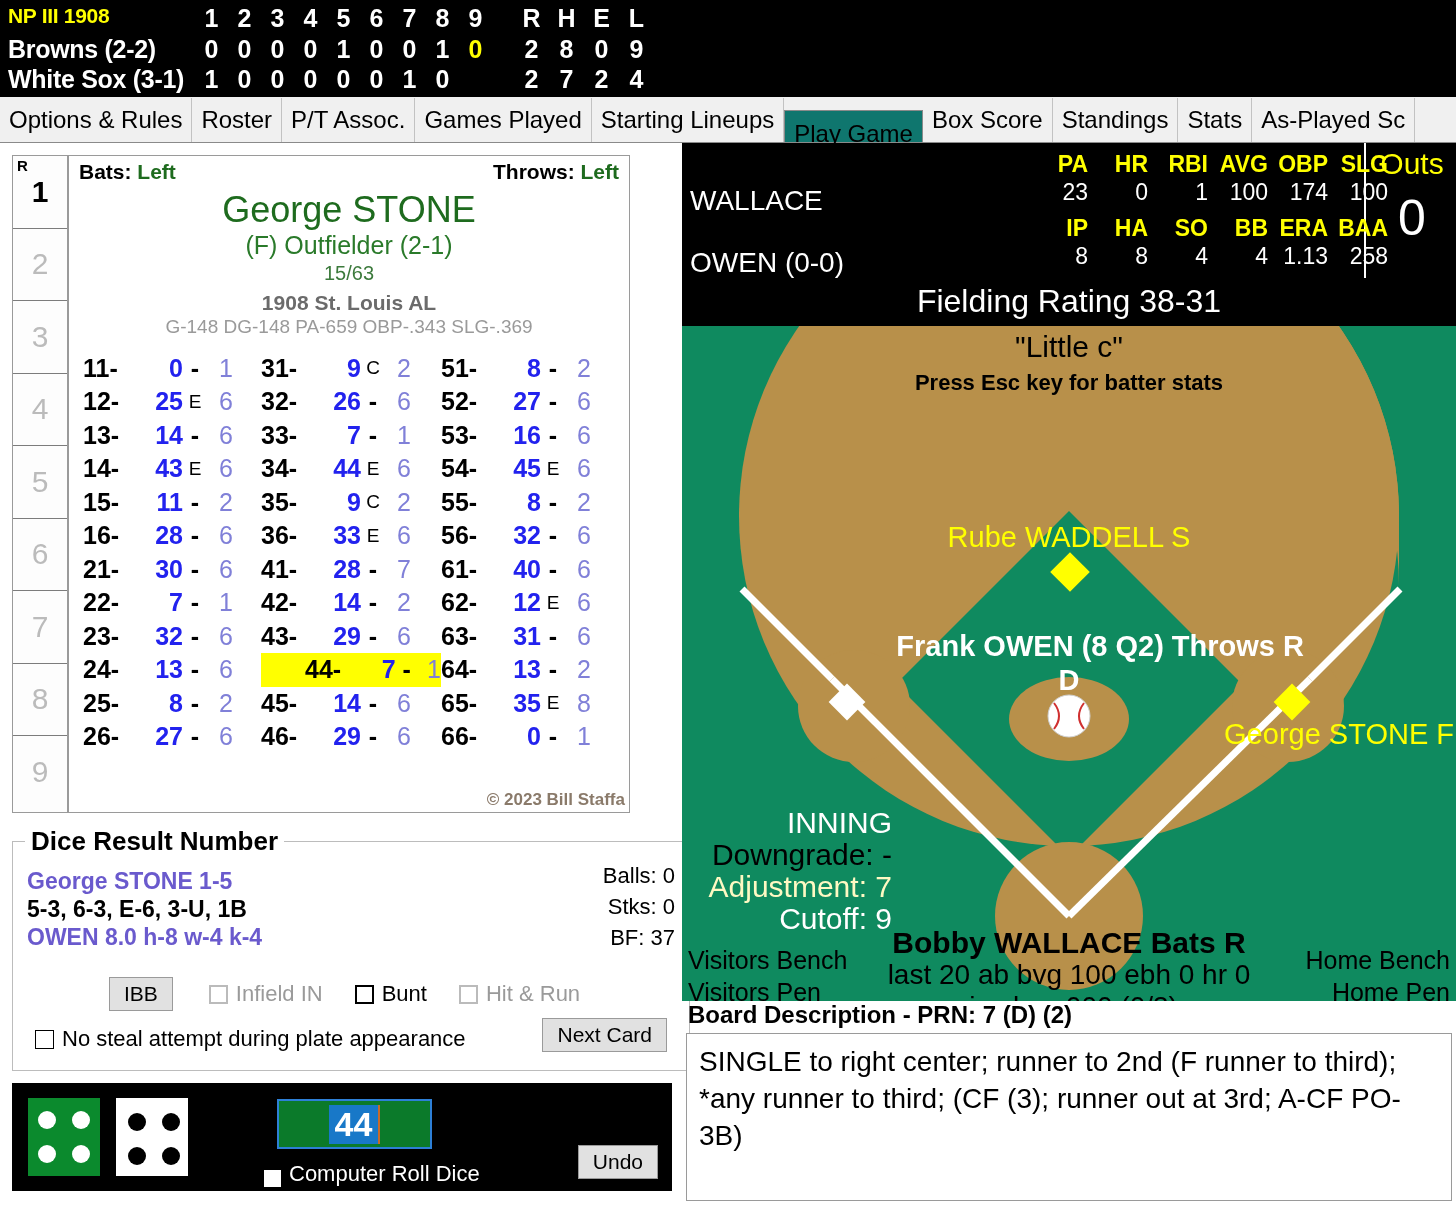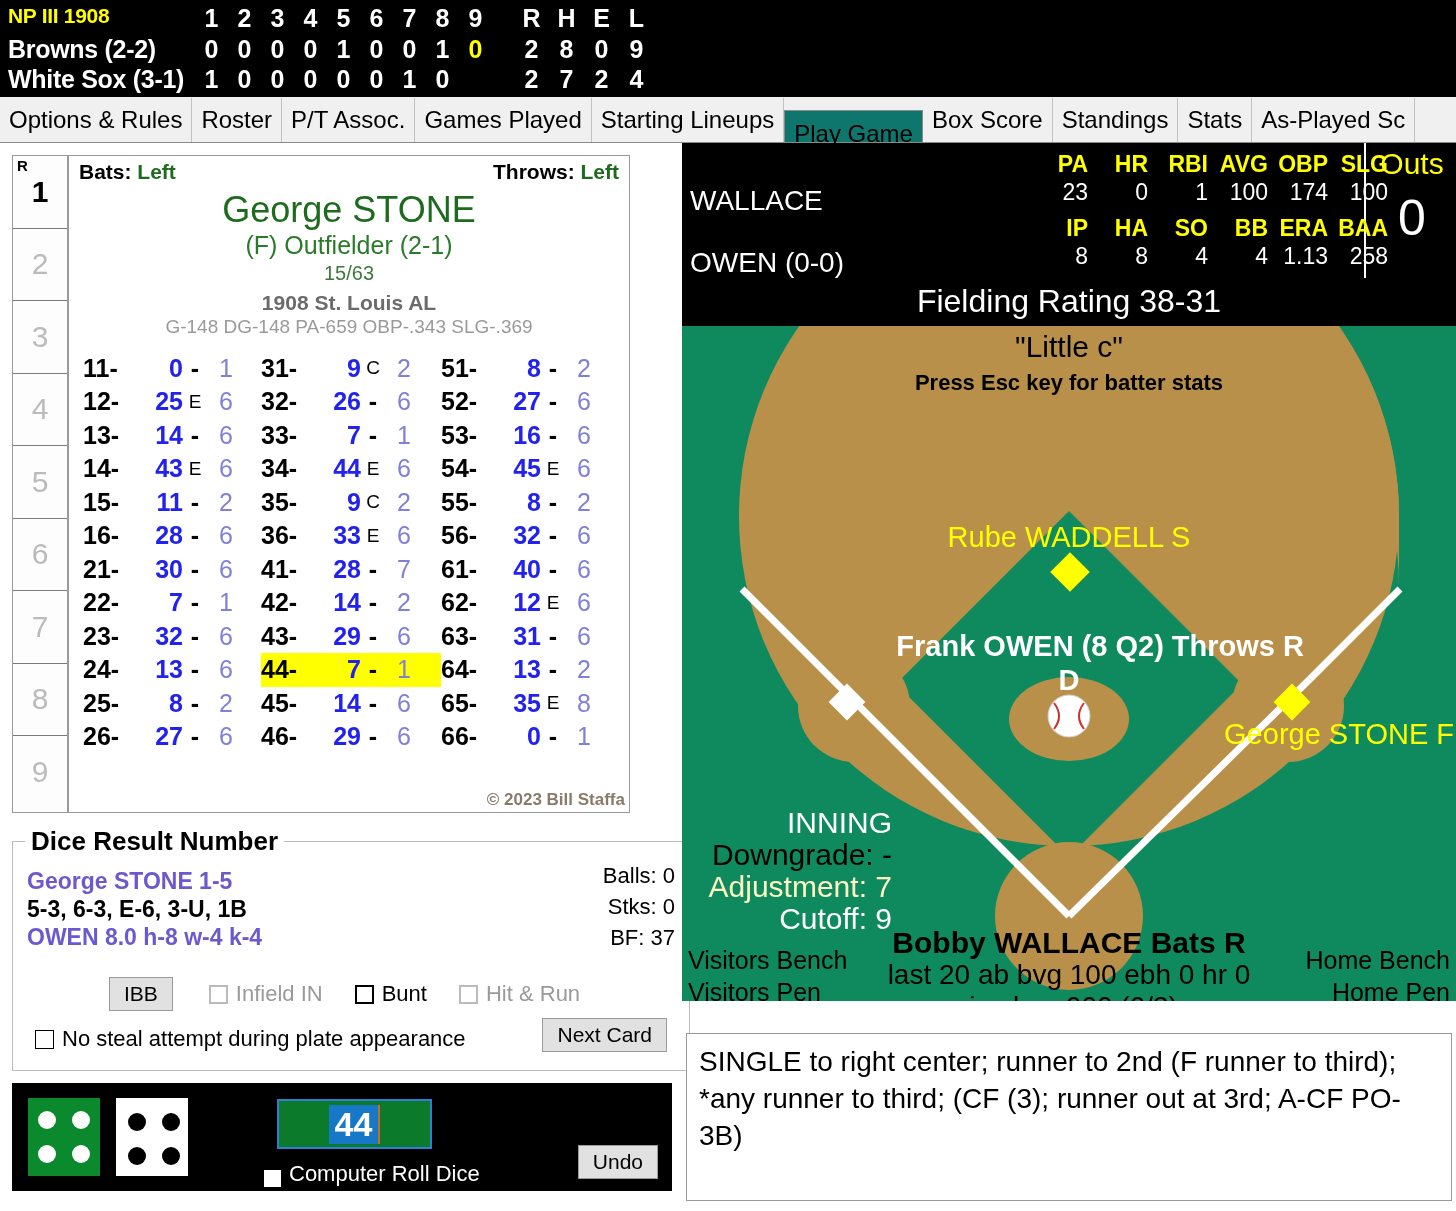--- a/index.html
+++ b/index.html
@@ -72,21 +72,21 @@
   #pname{ text-align:center; font-size:36px; color:#1e6b1e; margin-top:6px; line-height:1.02; }
   #ppos{ text-align:center; font-size:25px; color:#2a7a2a; margin-top:2px; }
   #pfrac{ text-align:center; font-size:20px; color:#3c7a3c; margin-top:2px; }
   #pteam{ text-align:center; font-size:21px; color:#6b6b6b; font-weight:bold; margin-top:6px; }
   #pstats{ text-align:center; font-size:19px; color:#9a9a9a; margin-top:1px; }
 
   #dicetable{ position:relative; margin-top:14px; height:380px; }
   .dcol{ position:absolute; top:0; width:180px; }
   .dcol.c1{ left:14px; } .dcol.c2{ left:192px; } .dcol.c3{ left:372px; }
   .drow{ height:33.5px; font-size:25px; white-space:nowrap; display:flex; align-items:center; }
-  .drow.hl{ background:#ffff00; }
+  .drow.hl{ background:#ffff00;padding-left:44px; }
   .dkey{ display:inline-block; width:52px; text-align:left; color:#000; font-weight:bold; }
   .dval{ display:inline-block; width:48px; text-align:right; color:#2222ee; font-weight:bold; }
   .dmid{ display:inline-block; width:24px; text-align:center; color:#000; font-size:19px; }
   .dmid.dash{ font-size:25px; font-weight:bold;}
   .dend{ display:inline-block; width:26px; text-align:right; color:#8080d8; }
 
   #copyright{ position:absolute; right:4px; bottom:2px; font-size:17px;
               color:#8a7a6a; font-weight:bold; }
 
   
@@ -576,16 +576,17 @@
       <div class="ftxt" style="left:0;width:774px;text-align:center;top:633px;font-size:28px;color:#000">last 20 ab bvg 100 ebh 0 hr 0</div>
       <div class="ftxt" style="left:0;width:774px;text-align:center;top:665px;font-size:28px;color:#000">risp bvg 000 (0/3)</div>
 
       <div class="ftxt" style="left:6px;top:620px;font-size:25px;color:#000">Visitors Bench</div>
       <div class="ftxt" style="left:6px;top:652px;font-size:25px;color:#000">Visitors Pen</div>
       <div class="ftxt" style="right:6px;top:620px;font-size:25px;color:#000">Home Bench</div>
       <div class="ftxt" style="right:6px;top:652px;font-size:25px;color:#000">Home Pen</div>
     </div>
 
     <div id="boardwrap">
+      <div id="boardtitle">Board Description - PRN: 7 (D) (2)</div>
       <div id="boardbox">SINGLE to right center; runner to 2nd (F runner to third); *any runner to third; (CF (3); runner out at 3rd; A-CF PO-3B)</div>
     </div>
   </div>
 </div>
 
 </body></html>

